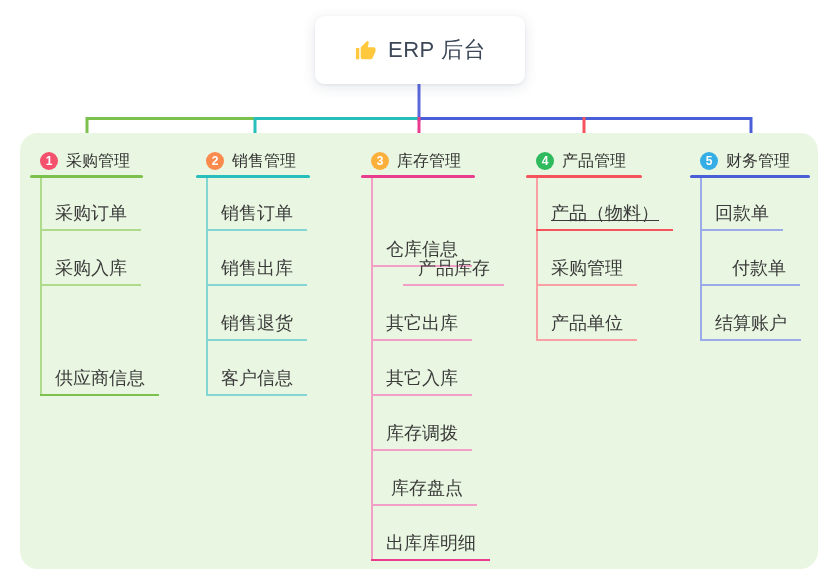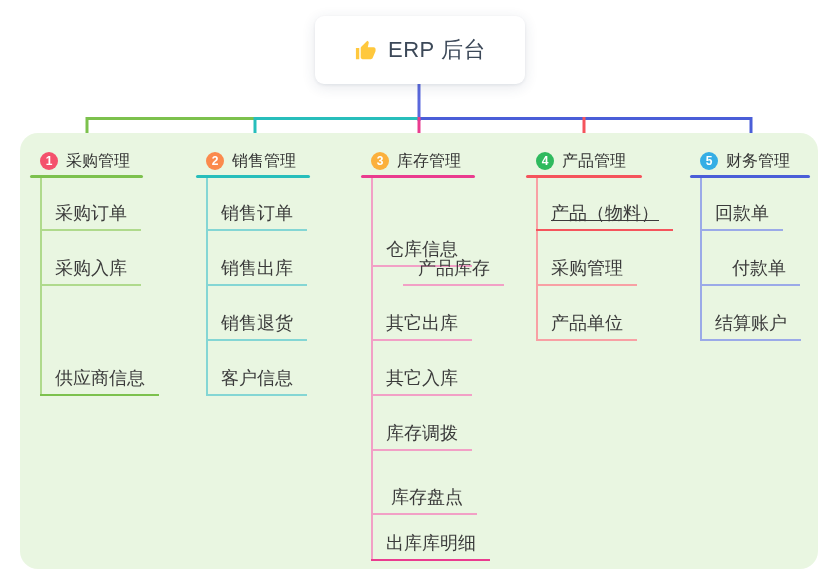--- a/index.html
+++ b/index.html
@@ -99,21 +99,21 @@
       <span class="badge" style="background: rgb(251, 176, 60);">3</span>
       <span class="branch-label">库存管理</span>
     </div>
     <div class="title-underline" style="width: 114px; background: rgb(234, 60, 143);"></div>
     <div class="spine" style="background: rgb(242, 160, 198); height: 383px;"></div>
   <div class="child" style="top: 42px; border-bottom-color: rgb(242, 160, 198); margin-top: 48px;">仓库信息</div>
       <div class="child" style="top: 109px; border-bottom-color: rgb(242, 160, 198); margin-left: 32px;">产品库存</div>
       <div class="child" style="top: 164px; border-bottom-color: rgb(242, 160, 198);">其它出库</div>
       <div class="child" style="top: 219px; border-bottom-color: rgb(242, 160, 198);">其它入库</div>
       <div class="child" style="top: 274px; border-bottom-color: rgb(242, 160, 198);">库存调拨</div>
-      <div class="child" style="top: 338px; border-bottom-color: rgb(242, 160, 198); padding-left: 20px;">库存盘点</div>
+      <div class="child" style="top: 329px; border-bottom-color: rgb(242, 160, 198); padding-left: 20px;">库存盘点</div>
       <div class="child" style="top: 384px; border-bottom-color: rgb(234, 60, 143);">出库库明细</div>
     </div>
 
   <div class="branch b4" style="left: 526px;">
     <div class="branch-title">
       <span class="badge" style="background: rgb(47, 186, 94);">4</span>
       <span class="branch-label">产品管理</span>
     </div>
     <div class="title-underline" style="width: 116px; background: rgb(245, 84, 92);"></div>
     <div class="spine" style="background: rgb(248, 160, 164); height: 163px;"></div>

